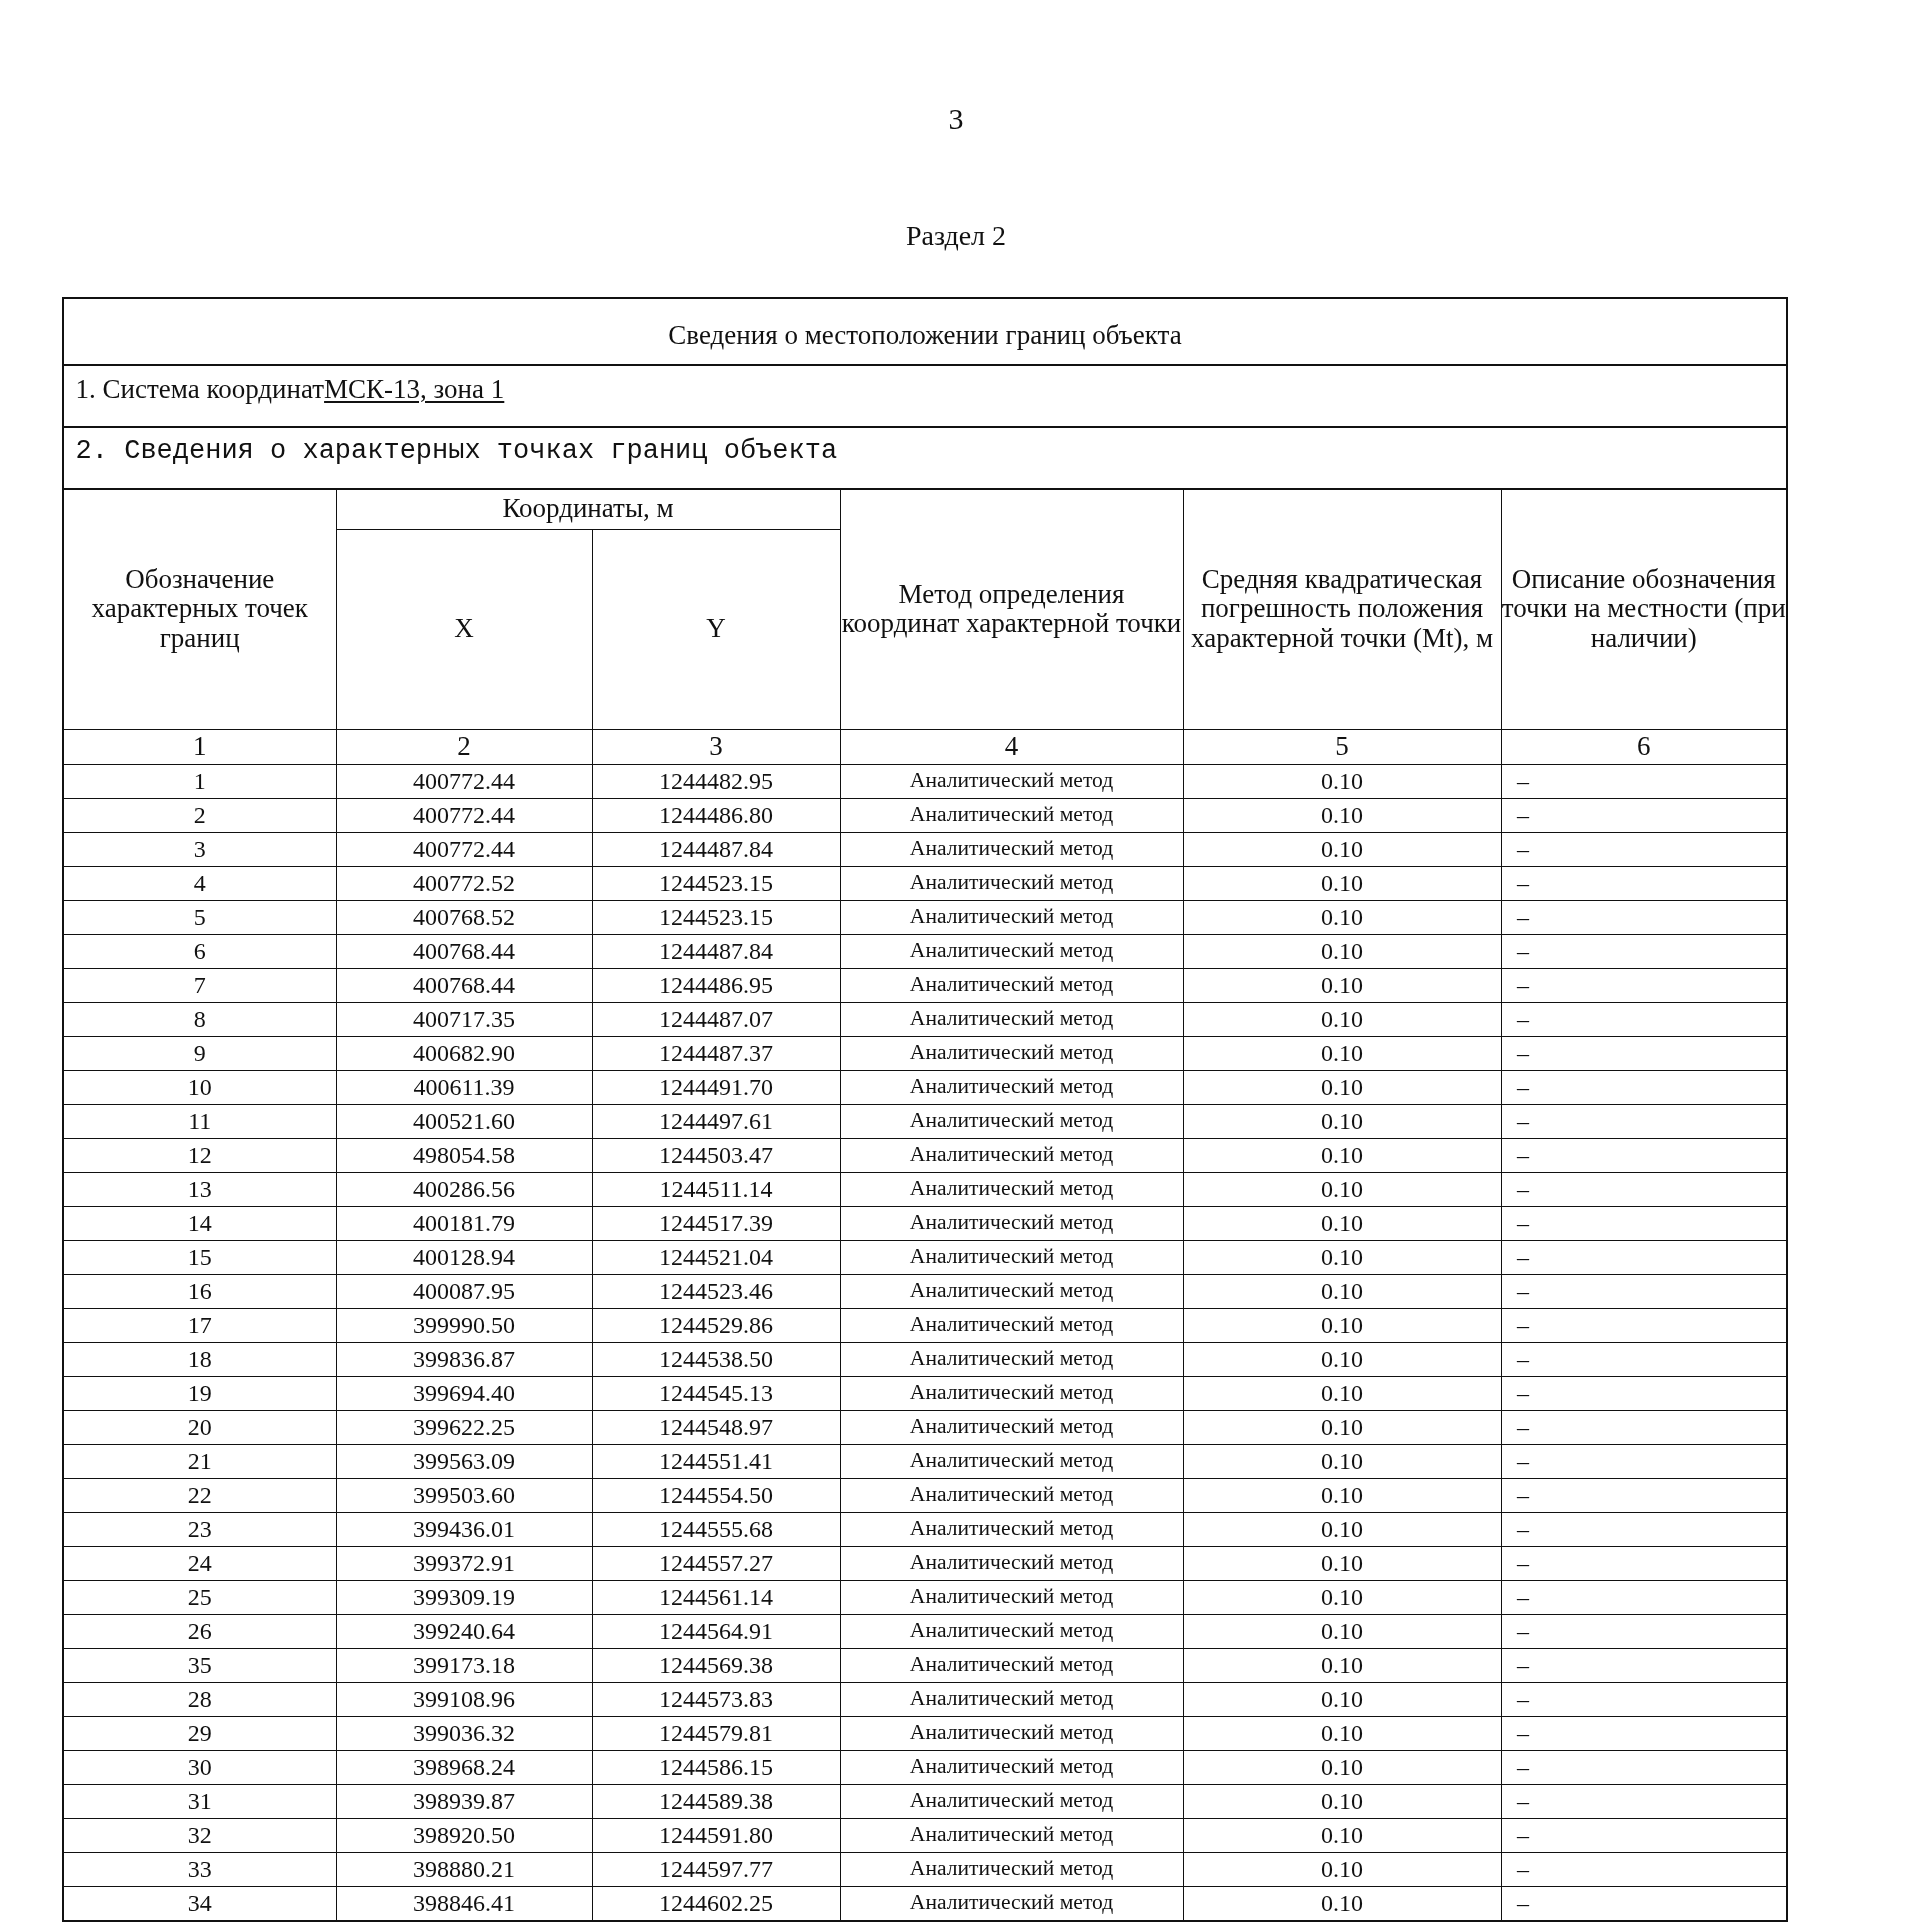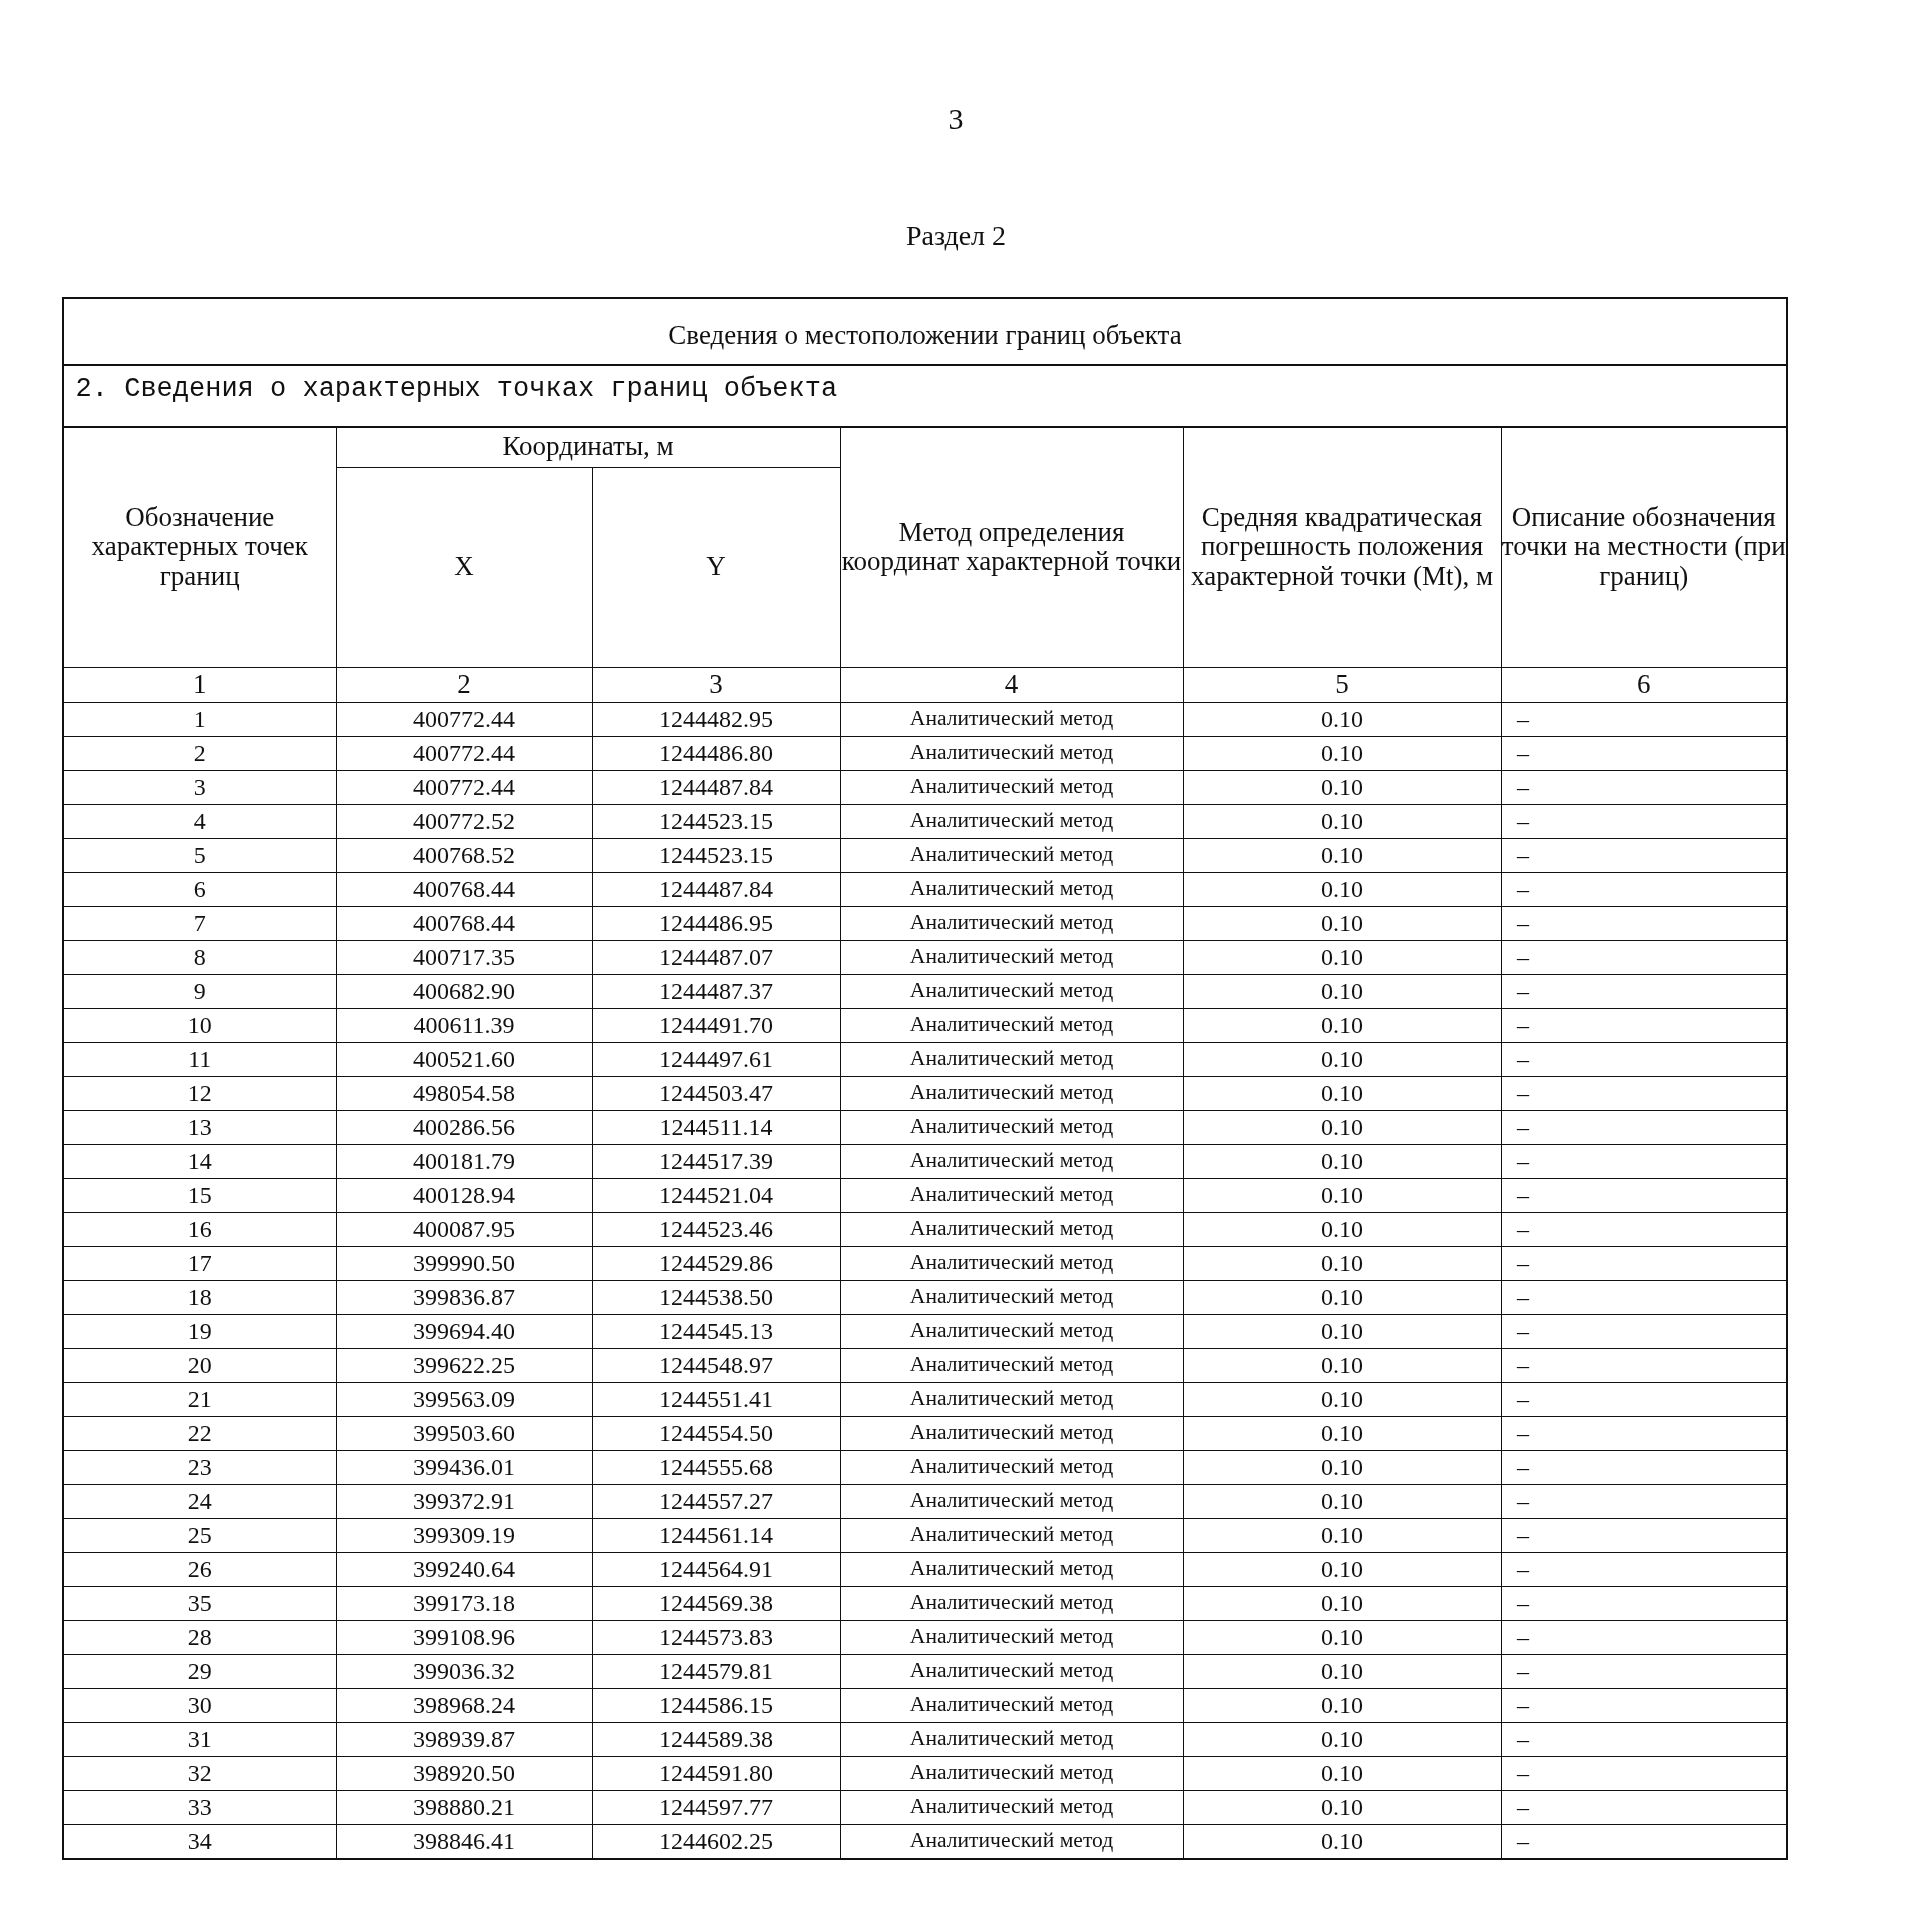--- a/index.html
+++ b/index.html
@@ -55,38 +55,42 @@
   col.c6 { width: auto; }
 </style>
 </head>
 <body>
 
 <div class="page-number">3</div>
 <div class="section-title">Раздел 2</div>
 
 <div class="frame">
   <div class="frame-row frame-title">Сведения о местоположении границ объекта</div>
+  <div class="frame-row frame-coord">
+    <span>1. Система координат </span>
+    <span class="u">МСК-13, зона 1</span>
+  </div>
   <div class="frame-row frame-points">2. Сведения о характерных точках границ объекта</div>
 
   <table class="points">
     <colgroup>
       <col class="c1">
         <col class="c2">
         <col class="c3">
         <col class="c4">
         <col class="c5">
         <col class="c6">
     </colgroup>
     <thead>
       <tr class="h-main h-coord-group">
         <th rowspan="2">Обозначение характерных точек границ</th>
         <th colspan="2">Координаты, м</th>
         <th rowspan="2">Метод определения координат характерной точки</th>
         <th rowspan="2">Средняя квадратическая погрешность положения характерной точки (Mt), м</th>
-        <th rowspan="2">Описание обозначения точки на местности (при границ)</th>
+        <th rowspan="2">Описание обозначения точки на местности (при наличии)</th>
       </tr>
       <tr class="h-main h-xy">
         <th>X</th>
         <th>Y</th>
       </tr>
       <tr class="h-num">
         <td>1</td>
         <td>2</td>
         <td>3</td>
         <td>4</td>

